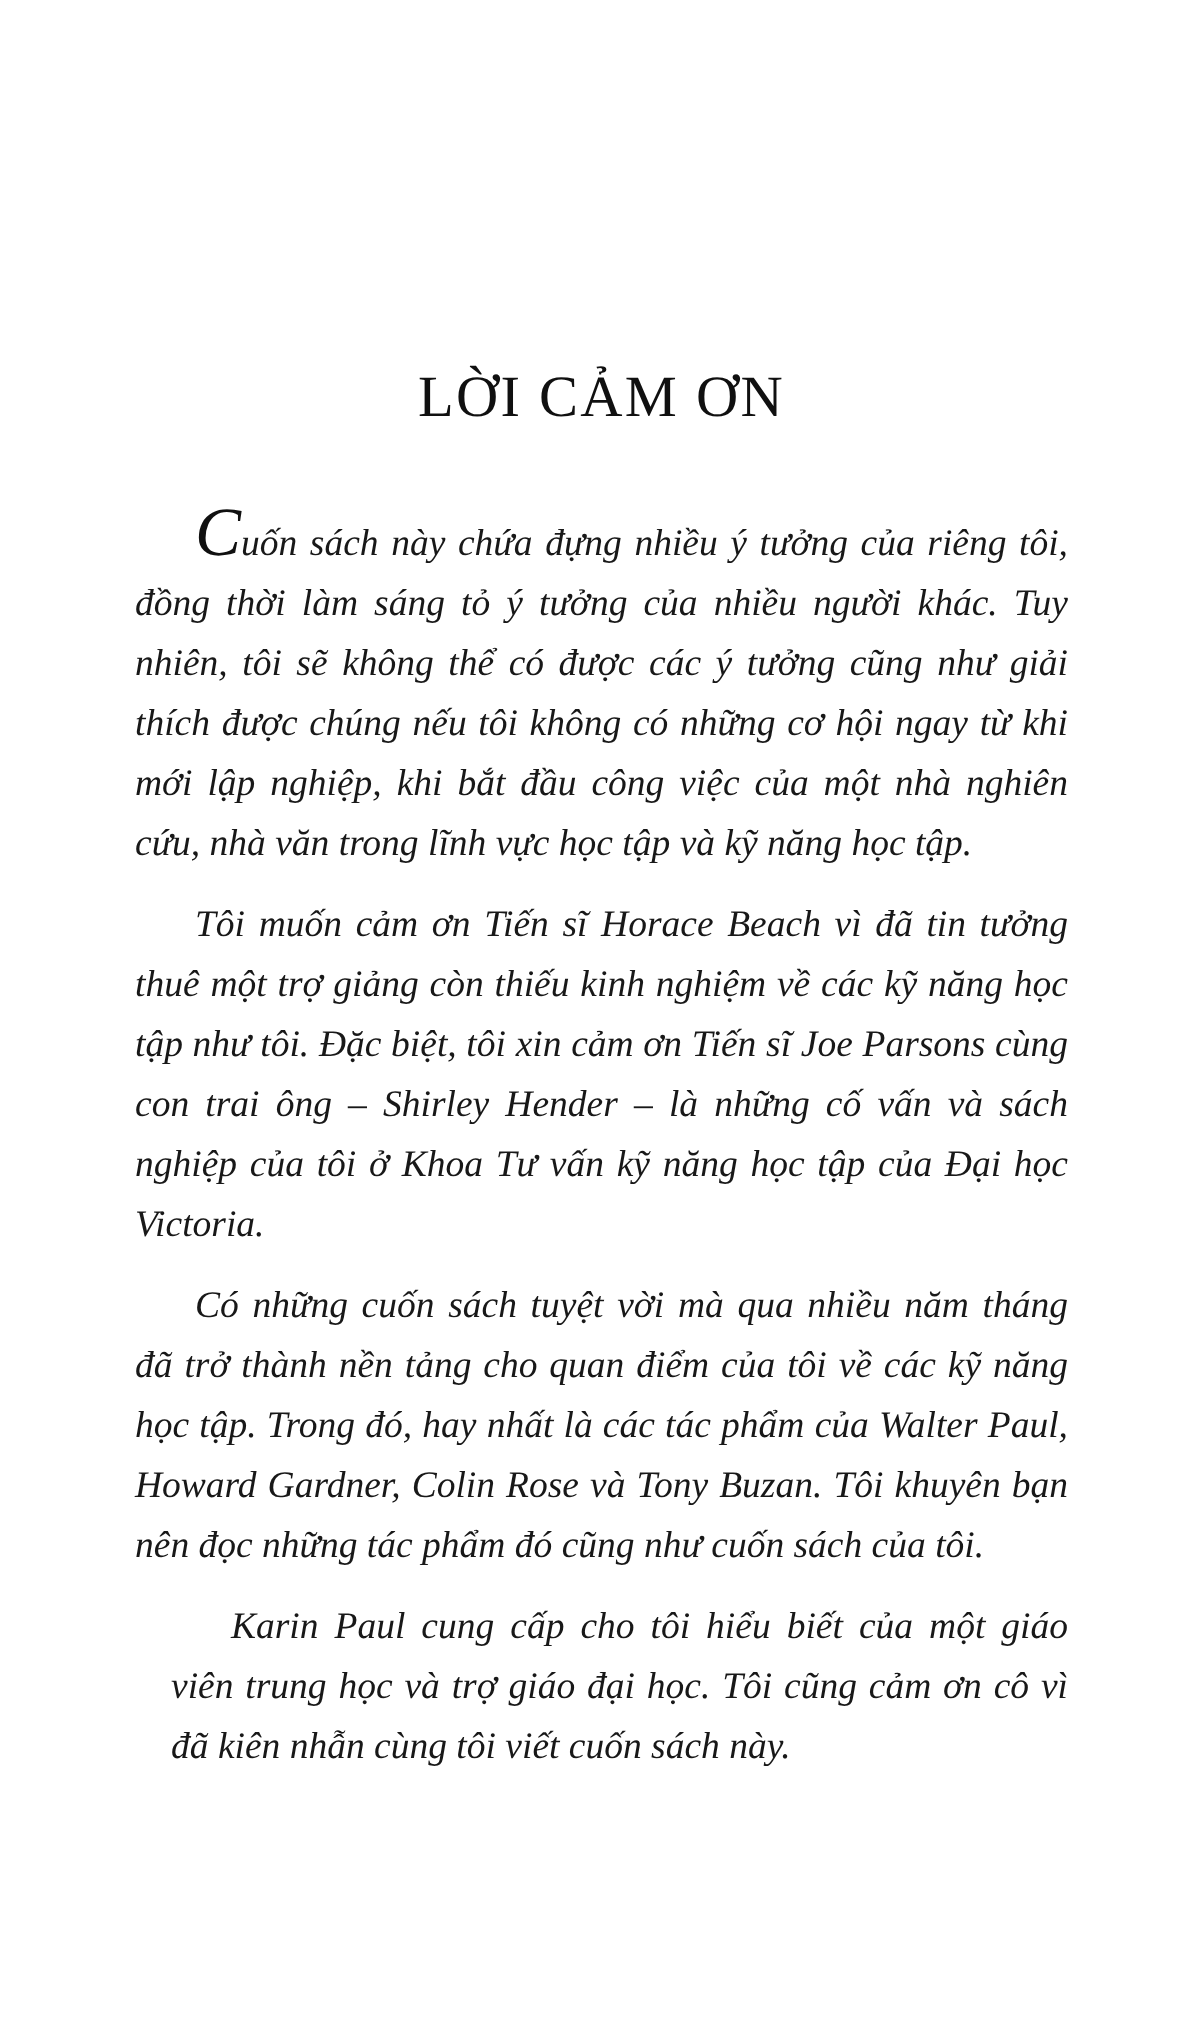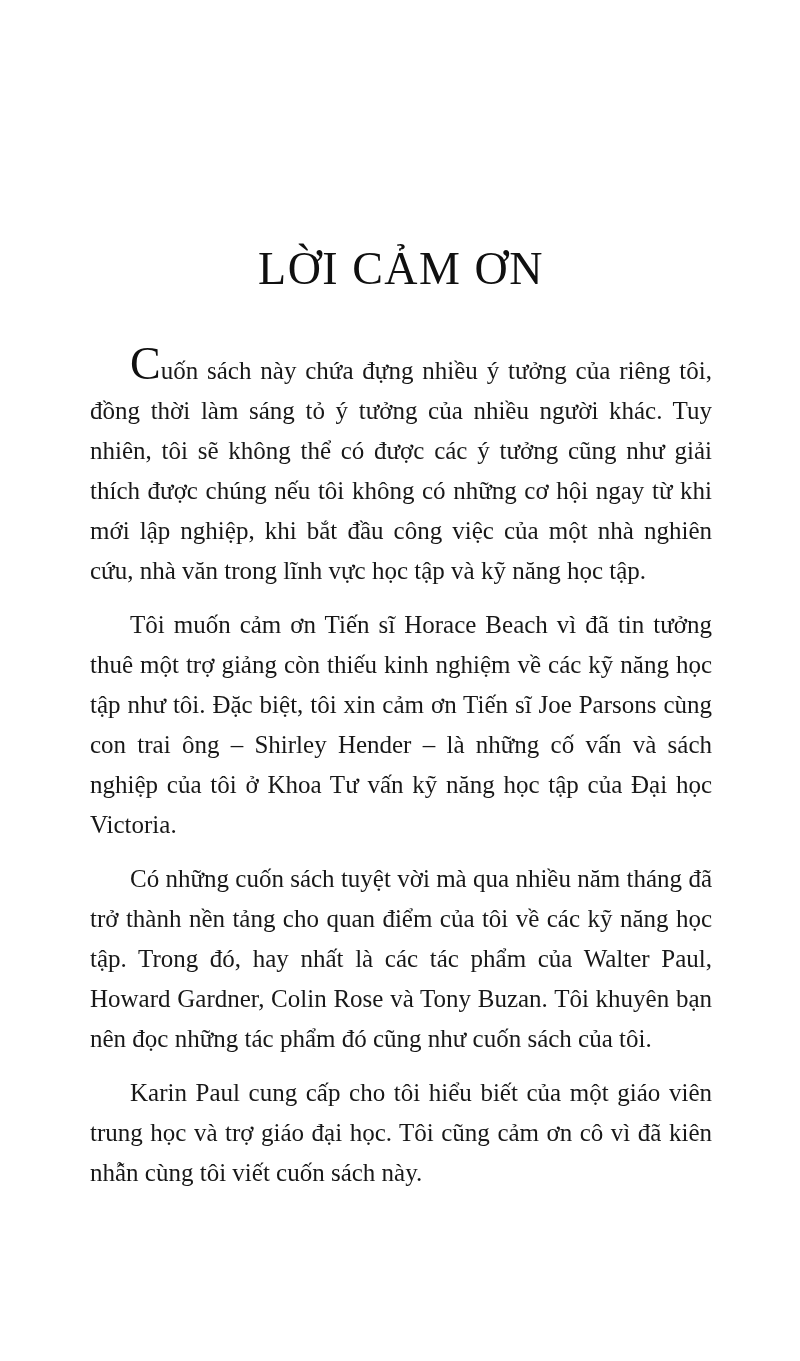--- a/index.html
+++ b/index.html
@@ -14,36 +14,37 @@
   }
   .page {
     width: 800px;
     min-height: 1361px;
     padding: 242px 88px 40px 90px;
     background: #ffffff;
     position: relative;
   }
   .title {
     text-align: center;
-    font-size: 46px;
+    font-size: 39px;
     font-weight: normal;
     letter-spacing: 1.5px;
     color: #101010;
     margin-bottom: 56px;
     font-family: "Liberation Serif", "DejaVu Serif", serif;
   }
   .para {
     font-size: 25px;
     line-height: 40px;
     text-align: justify;
     text-indent: 40px;
     margin-bottom: 14px;
     color: #181818;
+    font-style: italic;
   }
-  .para.last { margin-bottom: 0; }
+  .para.last { margin-bottom: 0; margin-left: 24px; }
   .drop-cap {
     font-size: 46px;
     line-height: 1px;
     color: #101010;
   }
 </style>
 </head>
 <body>
 
 <div class="page">

